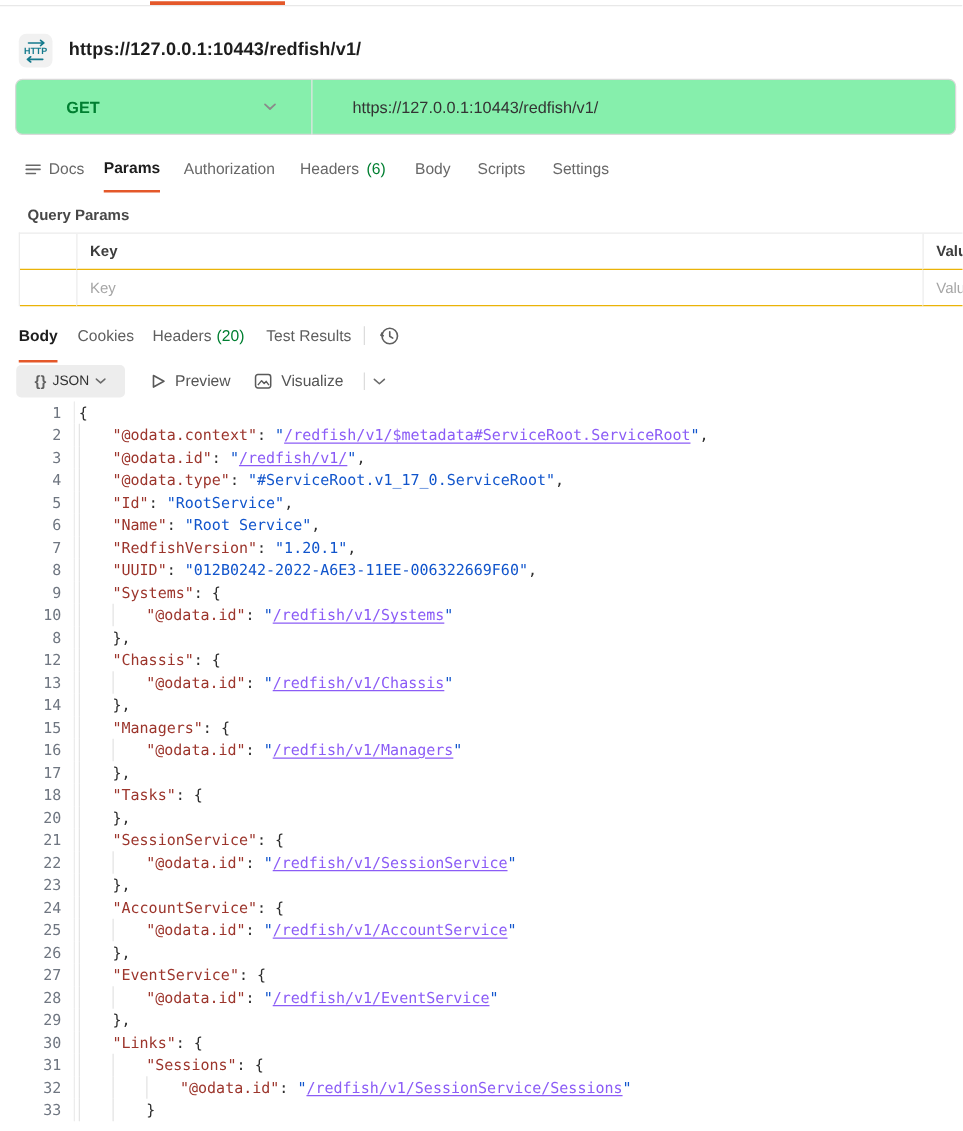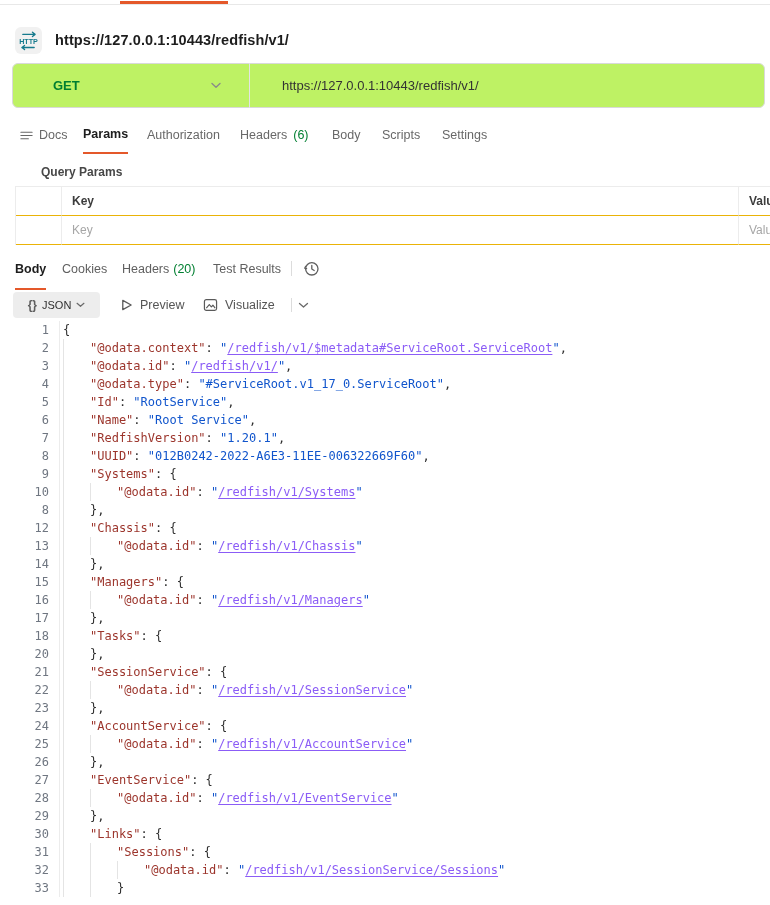--- a/index.html
+++ b/index.html
@@ -9,32 +9,32 @@
     -webkit-font-smoothing:antialiased;
   }
   
   .tabstrip{position:absolute;left:0;top:0;width:770px;height:4px;border-bottom:1px solid #e8e8e8;}
   .tabstrip .active-ind{position:absolute;left:120px;top:1px;width:108px;height:3px;background:#e4582a;}
   
   .title-row{position:absolute;left:0;top:20px;width:630px;height:40px;display:flex;align-items:center;}
   .http-badge{width:27px;height:27px;margin-left:15px;border-radius:6px;background:#f1f1f1;display:flex;align-items:center;justify-content:center;flex:0 0 auto;}
   .req-title{margin-left:13px;font-size:14.5px;font-weight:700;color:#1d1d1d;letter-spacing:.1px;}
   
-  .url-bar{position:absolute;left:12px;top:63px;width:753px;height:45px;border:1px solid #d9d9d9;border-radius:6px;box-sizing:border-box;display:flex;align-items:center;background:#bef264;}
+  .url-bar{position:absolute;left:12px;top:63px;width:753px;height:45px;border:1px solid #d9d9d9;border-radius:6px;box-sizing:border-box;display:flex;align-items:center;background:#86efac;}
   .method{width:196px;padding-left:40px;font-size:13px;font-weight:700;color:#007f31;display:flex;align-items:center;flex:0 0 auto;cursor:pointer;}
   .method .chev{margin-left:auto;margin-right:28px;display:flex;}
   .url-divider{width:1px;height:45px;background:#e3e3e3;flex:0 0 auto;}
   .url-text{margin-left:32px;font-size:13px;color:#333;white-space:nowrap;}
   
   .req-tabs{position:absolute;left:0;top:118px;width:770px;height:34px;font-size:12.5px;color:#686868;}
   .rtab{position:absolute;top:4px;height:26px;display:flex;align-items:center;gap:6px;cursor:pointer;white-space:nowrap;}
   .rtab.active{color:#1d1d1d;font-weight:600;border-bottom:2px solid #e4582a;padding-bottom:8px;height:20px;top:6px;}
   .tab-count{color:#007f31;}
   
-  .qp-label{position:absolute;left:22px;top:165px;font-size:12px;font-weight:700;color:#474747;margin-left:19px;}
+  .qp-label{position:absolute;left:22px;top:165px;font-size:12px;font-weight:700;color:#474747;}
   .qp-table{position:absolute;left:15px;top:186px;width:885px;border-top:1px solid #ececec;border-left:1px solid #ececec;}
   .qp-row{display:grid;grid-template-columns:45px 677px 1fr;height:29px;}
   .qp-cell{border-bottom:1px solid #eab308;display:flex;align-items:center;box-sizing:border-box;}
   .qp-cell.colsep{border-left:1px solid #ececec;padding-left:10px;}
   .qp-head{font-size:12px;font-weight:700;color:#3d3d3d;}
   .qp-ph{font-size:12px;color:#a6a6a6;}
   
   .resp-tabs{position:absolute;left:0;top:254px;width:770px;height:32px;font-size:12.5px;color:#5f5f5f;}
   .resptab{position:absolute;top:5px;height:20px;display:flex;align-items:center;gap:4px;cursor:pointer;white-space:nowrap;}
   .resptab.active{color:#1d1d1d;font-weight:600;border-bottom:2px solid #e4582a;padding-bottom:9px;}

